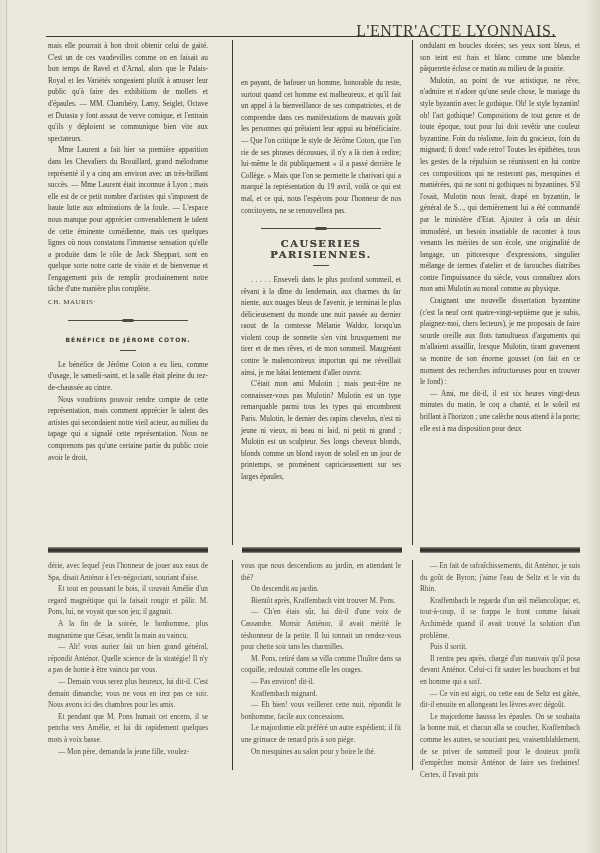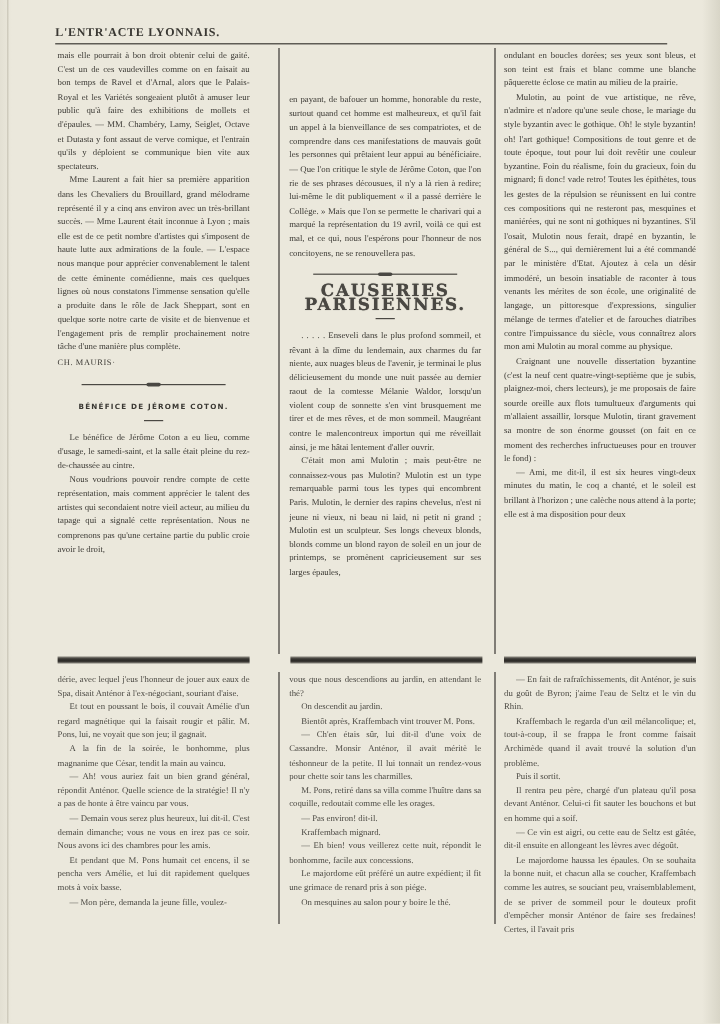--- a/index.html
+++ b/index.html
@@ -12,22 +12,22 @@
   }
   .page {
     position: absolute; left: 0; top: 0; width: 600px; height: 853px;
     background: linear-gradient(90deg, #e3e0d3 0px, #ebe8dc 10px, #ebe8dc 585px, #d8d5c7 600px);
   }
   .left-edge { position: absolute; left: 6px; top: 0; width: 1px; height: 853px; background: #c9c5b6; }
   .header {
     position: absolute; left: 46px; top: 0; width: 510px; height: 36px;
   }
   .header-title {
-    position: absolute; left: 0; right: 0; top: 22px; text-align: left;
-    font-size: 10px; letter-spacing: 0.6px; font-weight: bold; color: #3a3833;
+    position: absolute; left: 0; right: 0; top: 22px; text-align: right;
+    font-size: 16px; letter-spacing: 0.6px; font-weight: normal; color: #3a3833;
   }
   .header-rule { position: absolute; left: 0; right: 0; top: 36px; height: 1px; background: #3c3a35; }
 
   .cols { position: absolute; left: 48px; top: 40px; width: 510px; }
   .col {
     position: absolute; top: 0; width: 160px;
     font-size: 7.3px; line-height: 11.6px; text-align: justify; color: #3b3934;
   }
   .col p { margin: 0; text-indent: 10px; }
   .col p.noind { text-indent: 0; }
@@ -35,21 +35,21 @@
   .col-divider { position: absolute; width: 1px; background: #3a3834; }
 
   .orn { text-align: center; margin: 6px 0 4px; }
   .orn .line { display: inline-block; width: 56px; height: 1px; background: #4a4843; vertical-align: middle; }
   .orn .knot { display: inline-block; width: 12px; height: 3px; background: #4a4843; border-radius: 2px; vertical-align: middle; margin: 0 -2px; }
   .section-title {
     text-align: center; font-family: "DejaVu Sans", sans-serif; font-size: 6px;
     letter-spacing: 1px; font-weight: bold; margin: 8px 0 4px; color: #3b3934;
   }
   .section-title.big {
-    font-family: "DejaVu Serif", serif; font-size: 14px; letter-spacing: 1.5px;
+    font-family: "DejaVu Serif", serif; font-size: 10px; letter-spacing: 1.5px;
     color: #4a4843; text-shadow: 0 0 0.6px #4a4843; margin: 4px 0;
   }
   .short-rule { width: 16px; height: 1px; background: #4a4843; margin: 4px auto 8px; }
 
   .band {
     position: absolute; top: 547px; height: 6px;
     background: linear-gradient(180deg, #9a978e 0, #3b3934 2px, #2a2825 4px, #9a978e 6px);
   }
   .fade { opacity: 0.92; }
 </style>
@@ -126,18 +126,18 @@
       <p>Le majordome eût préféré un autre expédient; il fit une grimace de renard pris à son piége.</p>
       <p>On mesquines au salon pour y boire le thé.</p>
     </div>
 
     <div class="col-divider" style="left:364px; top:0; height:210px;"></div>
 
     <div class="col fade" style="left:372px;font-family:Liberation Serif, serif;">
       <p>— En fait de rafraîchissements, dit Anténor, je suis du goût de Byron; j'aime l'eau de Seltz et le vin du Rhin.</p>
       <p>Kraffembach le regarda d'un œil mélancolique; et, tout-à-coup, il se frappa le front comme faisait Archimède quand il avait trouvé la solution d'un problème.</p>
       <p>Puis il sortit.</p>
-      <p>Il rentra peu père, chargé d'un plateau qu'il posa devant Anténor. Celui-ci fit sauter les bouchons et but en homme qui a soif.</p>
+      <p>Il rentra peu après, chargé d'un mauvais qu'il posa devant Anténor. Celui-ci fit sauter les bouchons et but en homme qui a soif.</p>
       <p>— Ce vin est aigri, ou cette eau de Seltz est gâtée, dit-il ensuite en allongeant les lèvres avec dégoût.</p>
       <p>Le majordome haussa les épaules. On se souhaita la bonne nuit, et chacun alla se coucher, Kraffembach comme les autres, se souciant peu, vraisemblablement, de se priver de sommeil pour le douteux profit d'empêcher monsir Anténor de faire ses fredaines! Certes, il l'avait pris</p>
     </div>
   </div>
 </div>
 
 </body></html>

